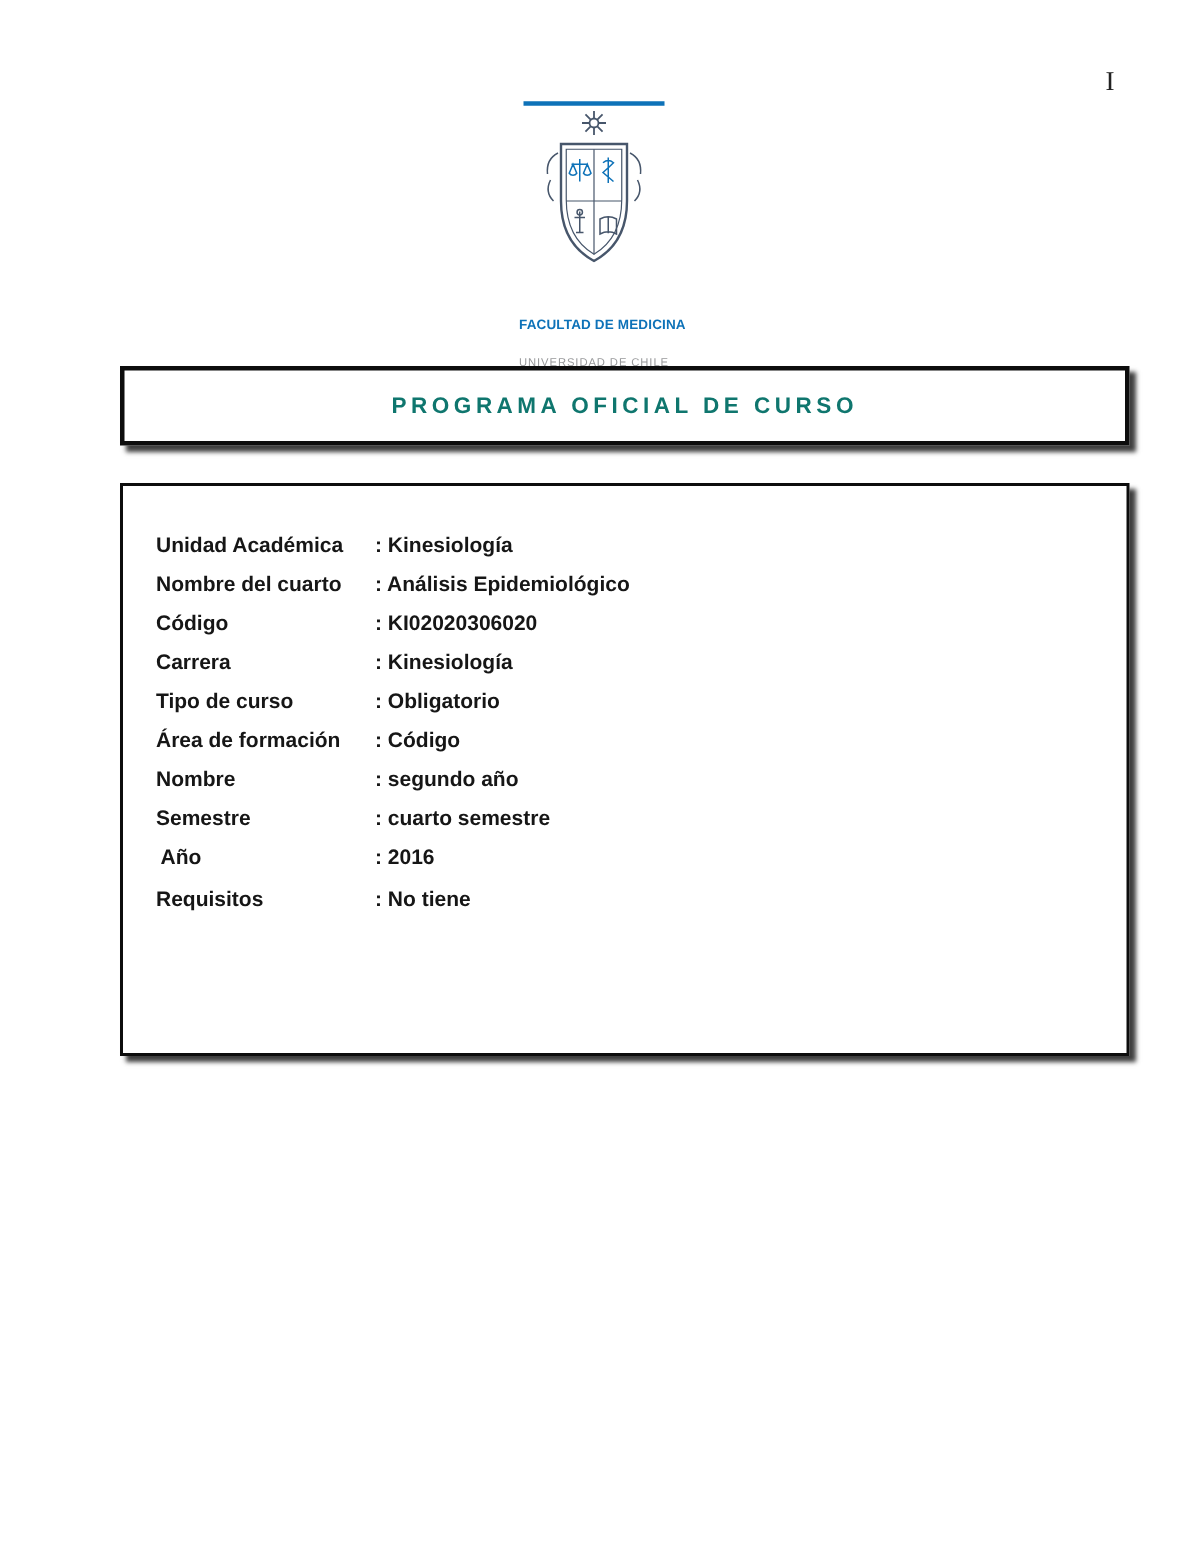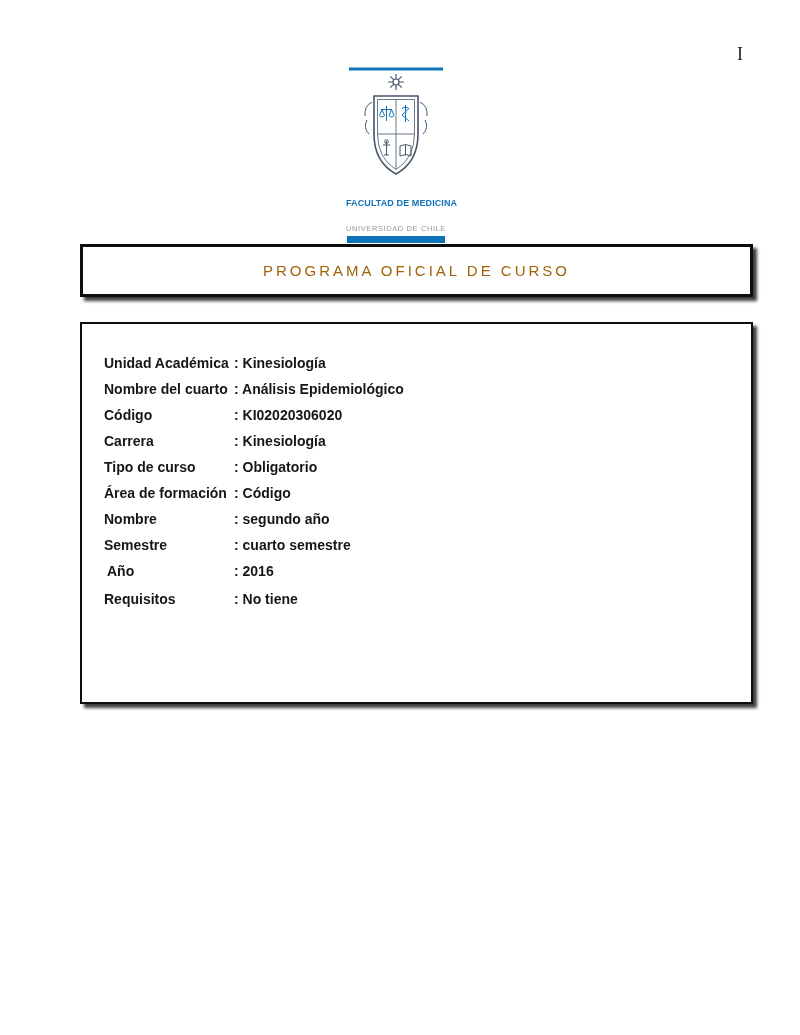--- a/index.html
+++ b/index.html
@@ -18,51 +18,52 @@
     font-family: "Liberation Serif", serif;
     font-size: 18px; color: #222;
   }
 
   
   .logo { position: absolute; top: 66px; left: 346px; width: 100px; text-align: center; }
   .crest-stroke { stroke: var(--crest_stroke, #47566b); }
   .crest-blue-stroke { stroke: var(--brand_blue, #0e72b8); }
   .logo-faculty {
     font-size: 9px; font-weight: bold; color: var(--brand_blue, #0e72b8);
-    white-space: nowrap; margin-top: 2px; letter-spacing: 0.1px;
+    white-space: nowrap; margin-top: 14px; letter-spacing: 0.1px;
   }
   .logo-university {
     font-size: 7.5px; color: #98999b; white-space: nowrap;
     margin-top: 16px; letter-spacing: 0.6px;
   }
   .logo-bar { height: 7px; background: var(--brand_blue, #0e72b8); margin: 3px auto 0; width: 98px; }
 
   
   .title-box {
     position: absolute; left: 80px; top: 244px; width: 673px; height: 53px;
     background: #fff; border: 3px solid #0d0d0d;
     box-shadow: 4px 4px 3px var(--shadow, #3f3f3f);
     display: flex; align-items: center; justify-content: center;
   }
   .title-text {
-    font-size: 15px; font-weight: normal; letter-spacing: 3px; color: #a16207;
+    font-size: 15px; font-weight: bold; letter-spacing: 3px; color: #0f766e;
   }
 
   
   .main-box {
     position: absolute; left: 80px; top: 322px; width: 673px; height: 382px;
     background: #fff; border: 2px solid #0d0d0d;
     box-shadow: 4px 4px 3px var(--shadow, #3f3f3f);
     padding: 30px 18px 0 22px;
   }
   .row {
     display: flex; align-items: flex-start;
     margin-bottom: 8px;
     font-size: 14px; font-weight: bold; line-height: 18px;
     color: #161616;
+    gap: 16px;
   }
   .row .lbl { flex: 0 0 auto; min-width: 130px; white-space: nowrap; }
   .row .val { white-space: nowrap; }
   .gap-top { margin-top: 10px; }
   .indent-sm { padding-left: 3px; }
   .val-long {
     display: inline-block;
     transform: scaleX(0.78); transform-origin: 0 50%;
     padding-left: 7px; font-size: 13px;
   }

